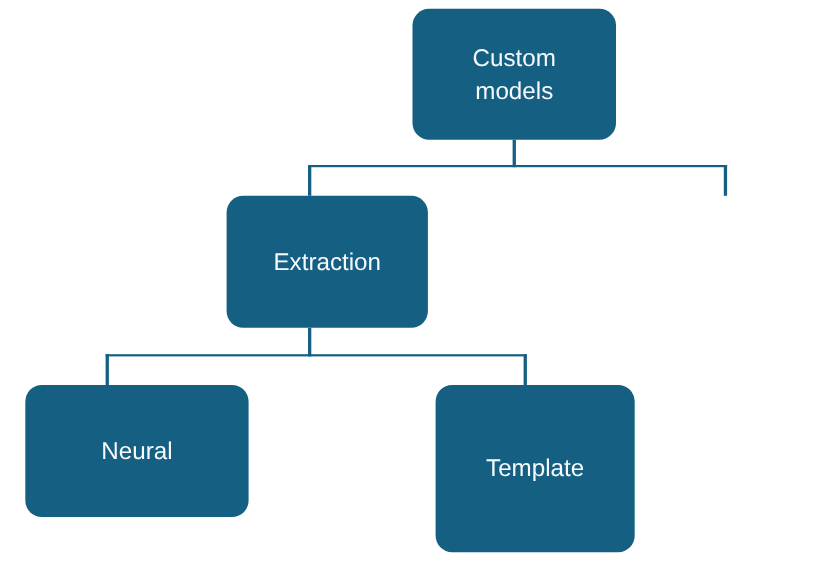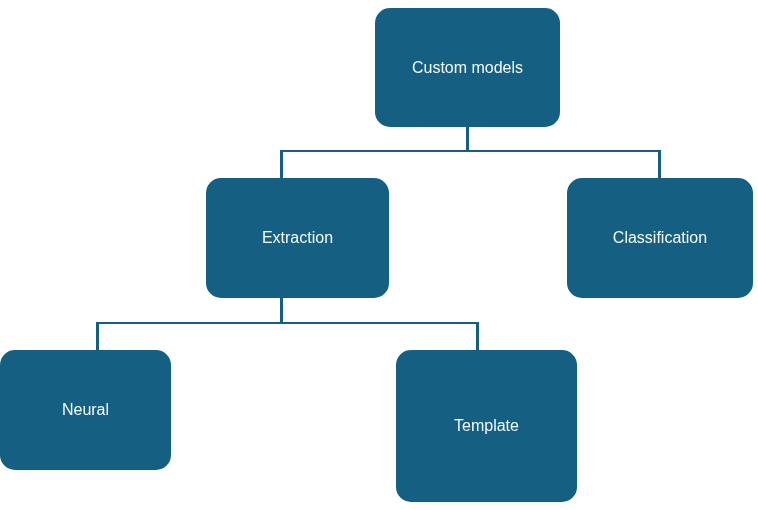--- a/index.html
+++ b/index.html
@@ -22,29 +22,29 @@
   }
   .node {
     position: absolute;
     background: var(--node-fill);
     border-radius: 15px;
     display: flex;
     align-items: center;
     justify-content: center;
     text-align: center;
     color: var(--node-text);
-    font-size: 16px;
+    font-size: 22px;
     line-height: 1.35;
     padding: 0 30px;
   }
   .node .node-label { display: block; }
   #node-custom-models  { left: 375px; top: 8px;   width: 185px; height: 119px; }
   #node-extraction     { left: 206px; top: 178px; width: 183px; height: 120px; }
   #node-classification { left: 567px; top: 178px; width: 186px; height: 120px; }
-  #node-neural         { left: 0;   top: 350px; width: 171px; height: 120px; }
+  #node-neural         { left: 23px;   top: 350px; width: 203px; height: 120px; }
   #node-template       { left: 396px; top: 350px; width: 181px; height: 152px; }
 
   .connector {
     position: absolute;
     background: var(--connector);
   }
   
   #c-top-stub        { left: 466px; top: 127px; width: 3px;   height: 25px; }
   #c-h1              { left: 281px; top: 150px; width: 380px; height: 2px;  }
   #c-extraction-stub { left: 280px; top: 150px; width: 3px;   height: 28px; }
@@ -70,23 +70,20 @@
   <div class="connector" id="c-template-stub"></div>
 
   <div class="node" id="node-custom-models">
     <span class="node-label">Custom models</span>
   </div>
 
   <div class="node" id="node-extraction">
     <span class="node-label">Extraction</span>
   </div>
 
-  <div class="node" id="node-classification">
-    <span class="node-label">Classification</span>
-  </div>
 
   <div class="node" id="node-neural">
     <span class="node-label">Neural</span>
   </div>
 
   <div class="node" id="node-template">
     <span class="node-label">Template</span>
   </div>
 
 </div>

